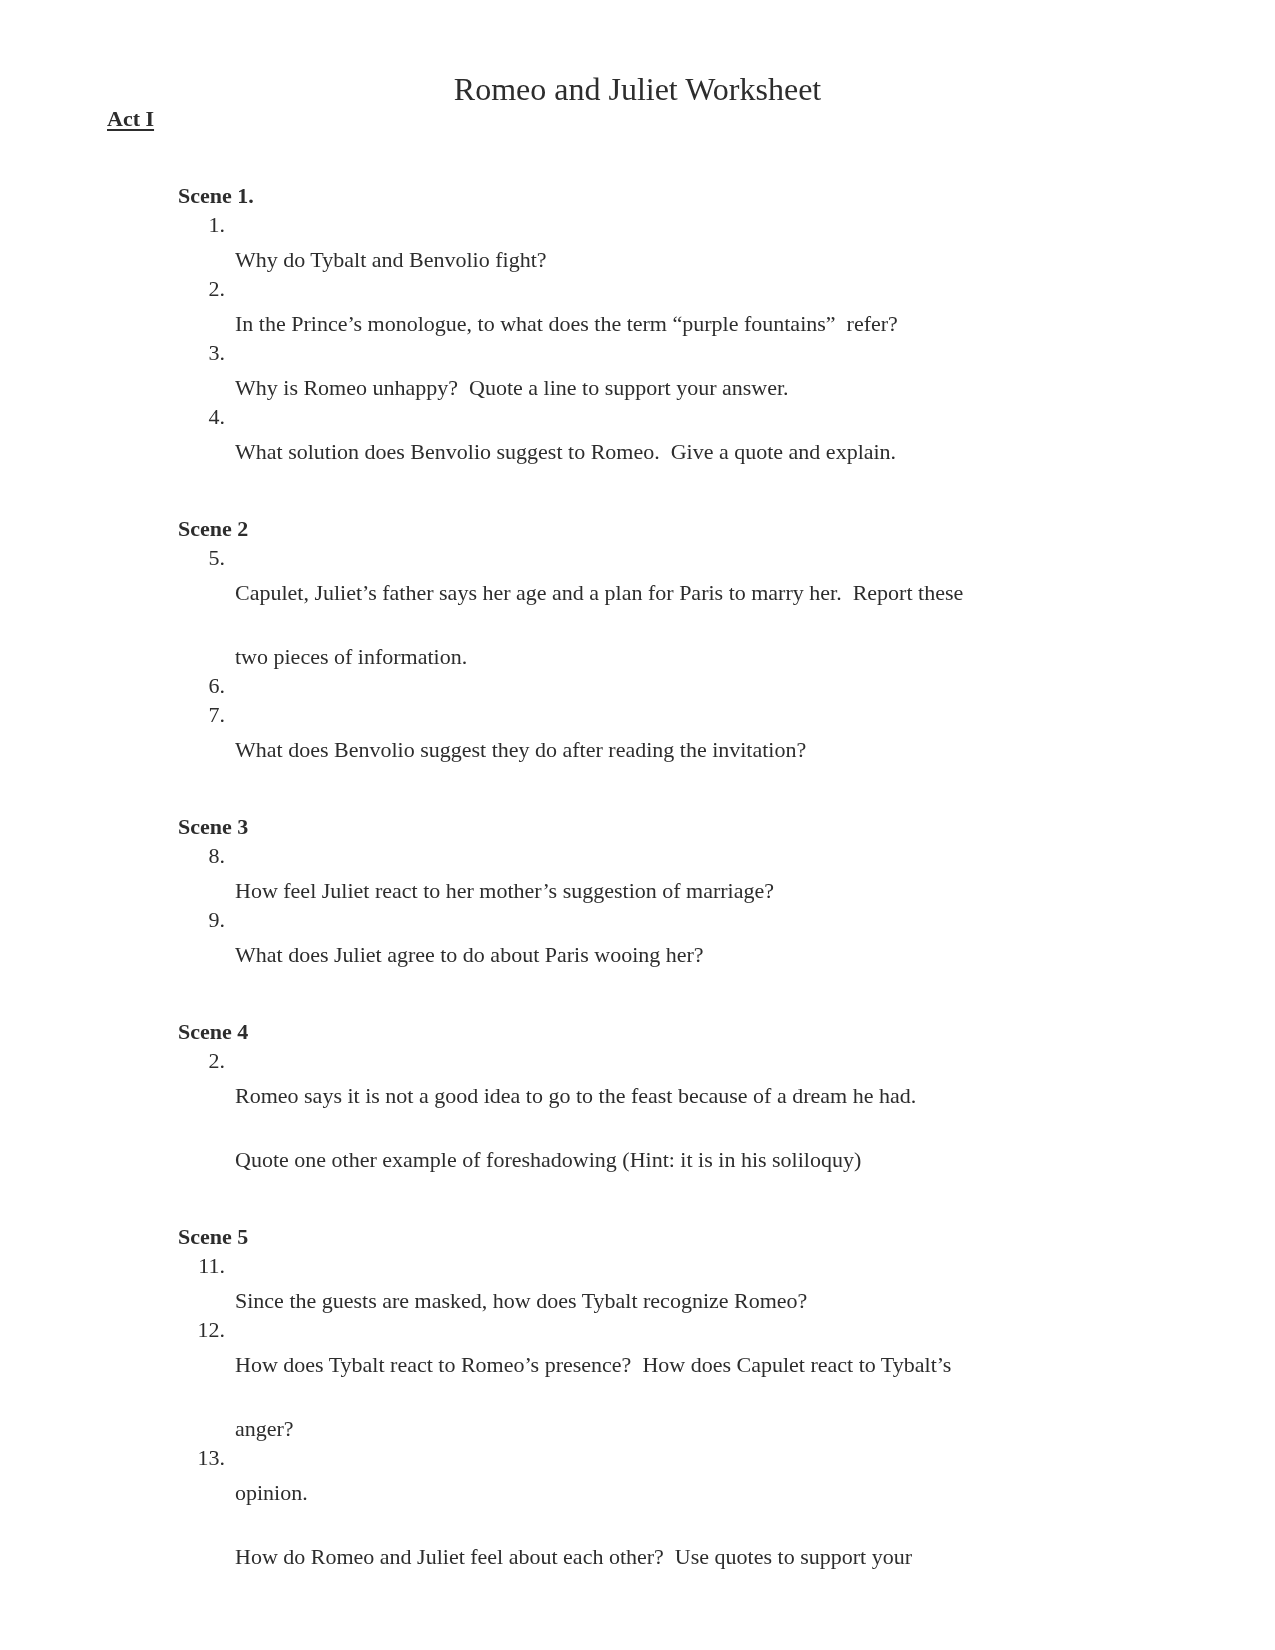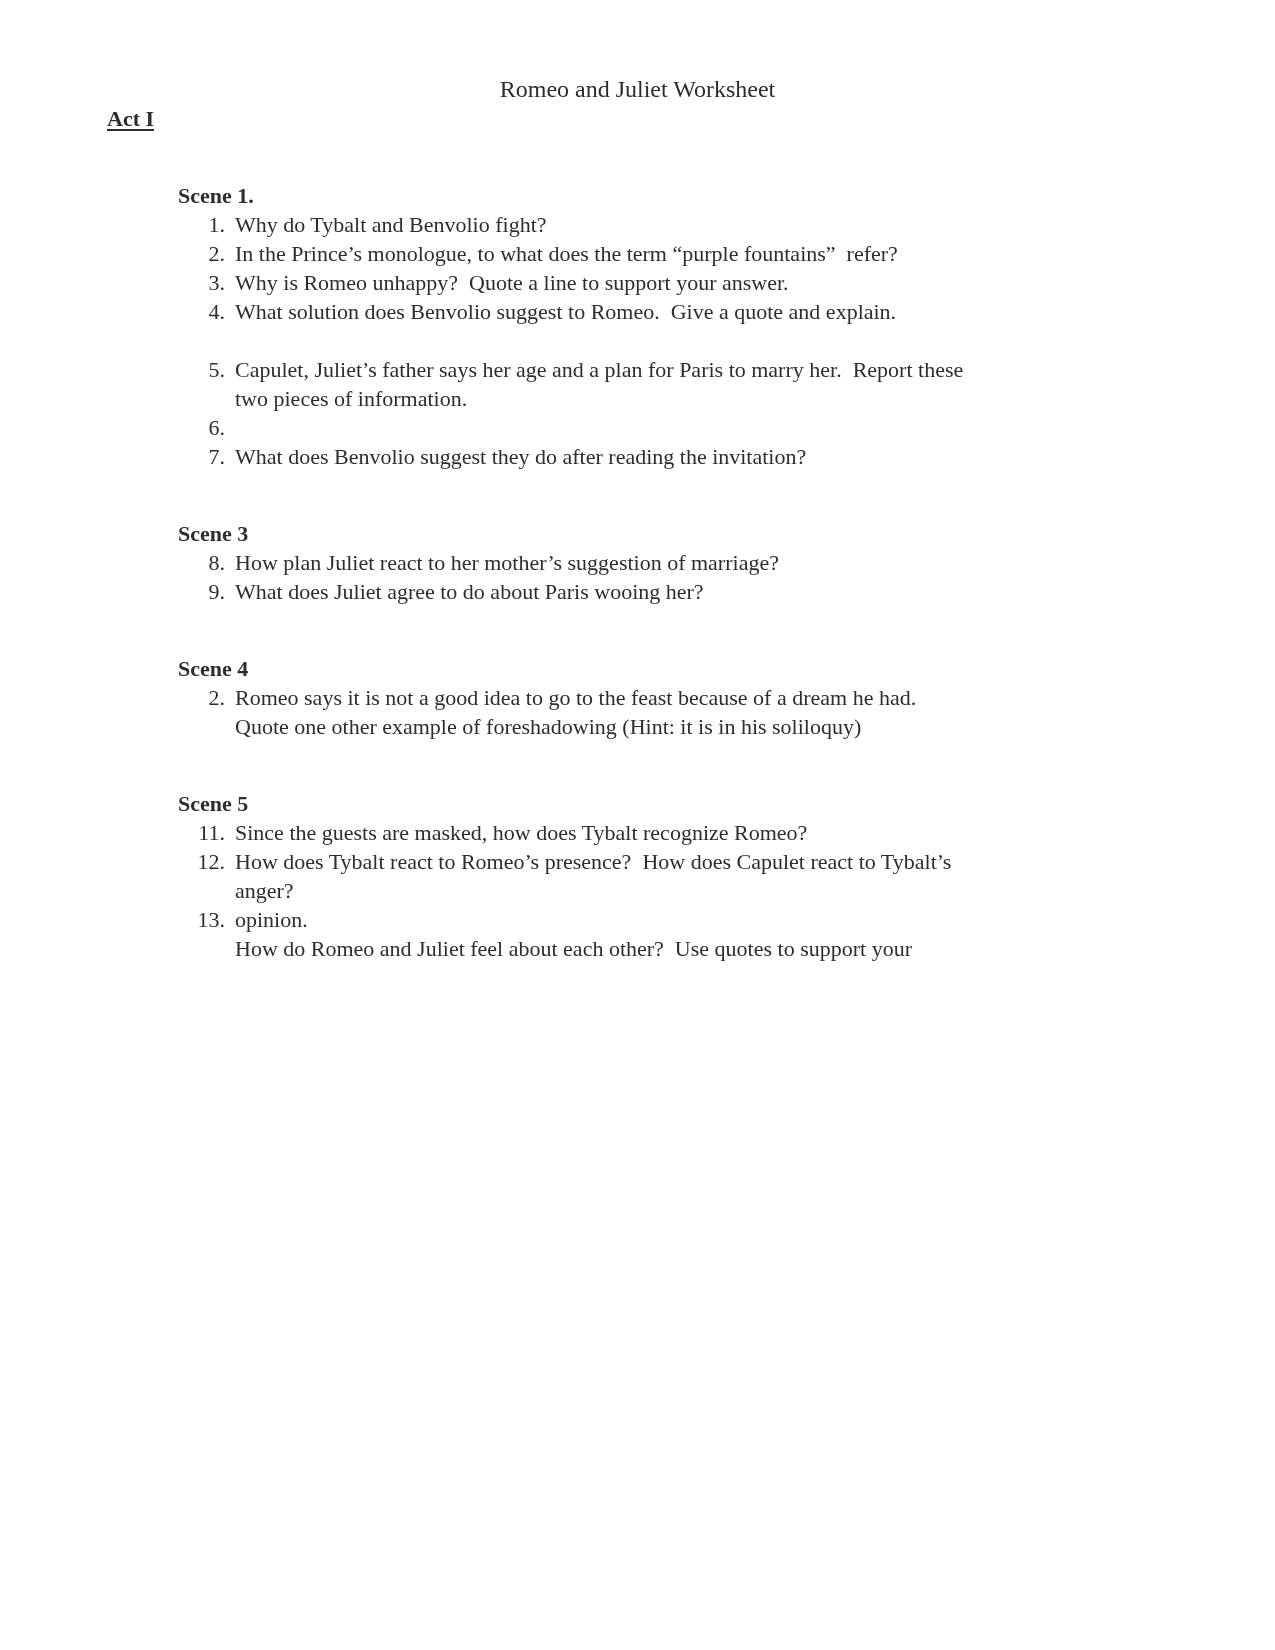--- a/index.html
+++ b/index.html
@@ -16,21 +16,21 @@
     font-family: "Liberation Serif", serif;
     color: #2d2d2d;
     font-size: 22px;
     line-height: 29px;
   }
   .content {
     padding-top: 75px;
   }
   .doc-title {
     text-align: center;
-    font-size: 24px;
+    font-size: 32px;
     white-space: pre;
   }
   .act-heading {
     margin-left: 107px;
     font-weight: 700;
   }
   .act-heading .underline {
     text-decoration: underline;
     text-underline-offset: 3px;
   }
@@ -51,20 +51,21 @@
   .qnum {
     flex: 0 0 47px;
     text-align: right;
     white-space: pre;
   }
   .qtext {
     margin-left: 10px;
   }
   .qline {
     white-space: pre;
+    margin-top: 35px;
   }
 </style>
 </head>
 <body>
 
 <div class="page">
   <div class="content">
 
     <div class="doc-title">Romeo and Juliet Worksheet</div>
 
@@ -92,20 +93,21 @@
       </div>
       <div class="q">
         <span class="qnum">4.</span>
         <div class="qtext">
           <div class="qline">What solution does Benvolio suggest to Romeo.  Give a quote and explain.</div>
         </div>
       </div>
     </div>
 
     <div class="section">
+      <div class="scene-heading">Scene 2</div>
       <div class="q">
         <span class="qnum">5.</span>
         <div class="qtext">
           <div class="qline">Capulet, Juliet’s father says her age and a plan for Paris to marry her.  Report these</div>
           <div class="qline">two pieces of information.</div>
         </div>
       </div>
       <div class="q">
         <span class="qnum">6.</span>
       </div>
@@ -115,21 +117,21 @@
           <div class="qline">What does Benvolio suggest they do after reading the invitation?</div>
         </div>
       </div>
     </div>
 
     <div class="section">
       <div class="scene-heading">Scene 3</div>
       <div class="q">
         <span class="qnum">8.</span>
         <div class="qtext">
-          <div class="qline">How plan Juliet react to her mother’s suggestion of marriage?</div>
+          <div class="qline">How feel Juliet react to her mother’s suggestion of marriage?</div>
         </div>
       </div>
       <div class="q">
         <span class="qnum">9.</span>
         <div class="qtext">
           <div class="qline">What does Juliet agree to do about Paris wooing her?</div>
         </div>
       </div>
     </div>
 

